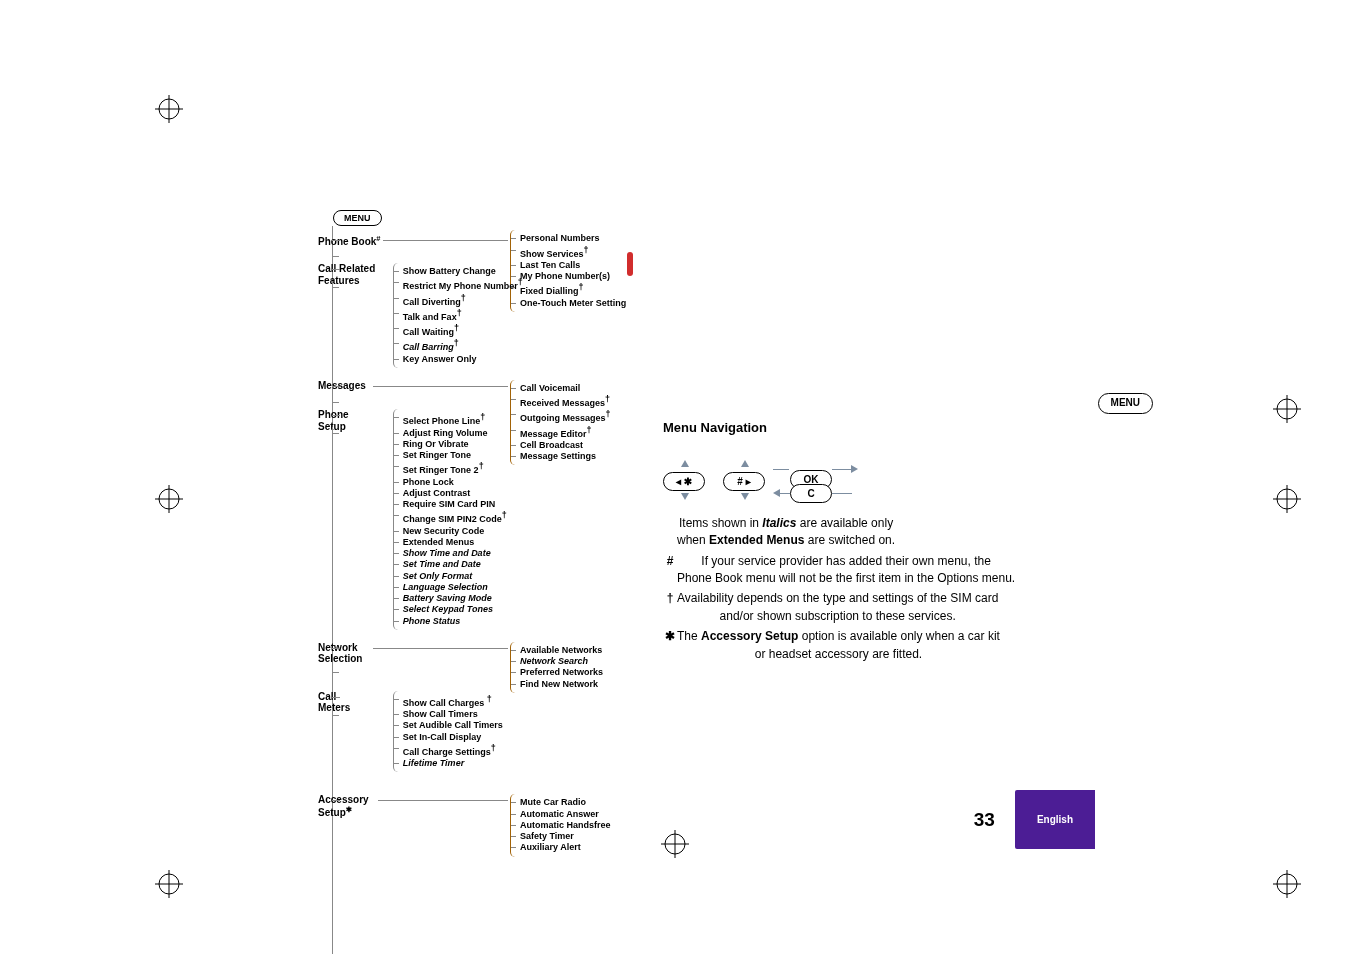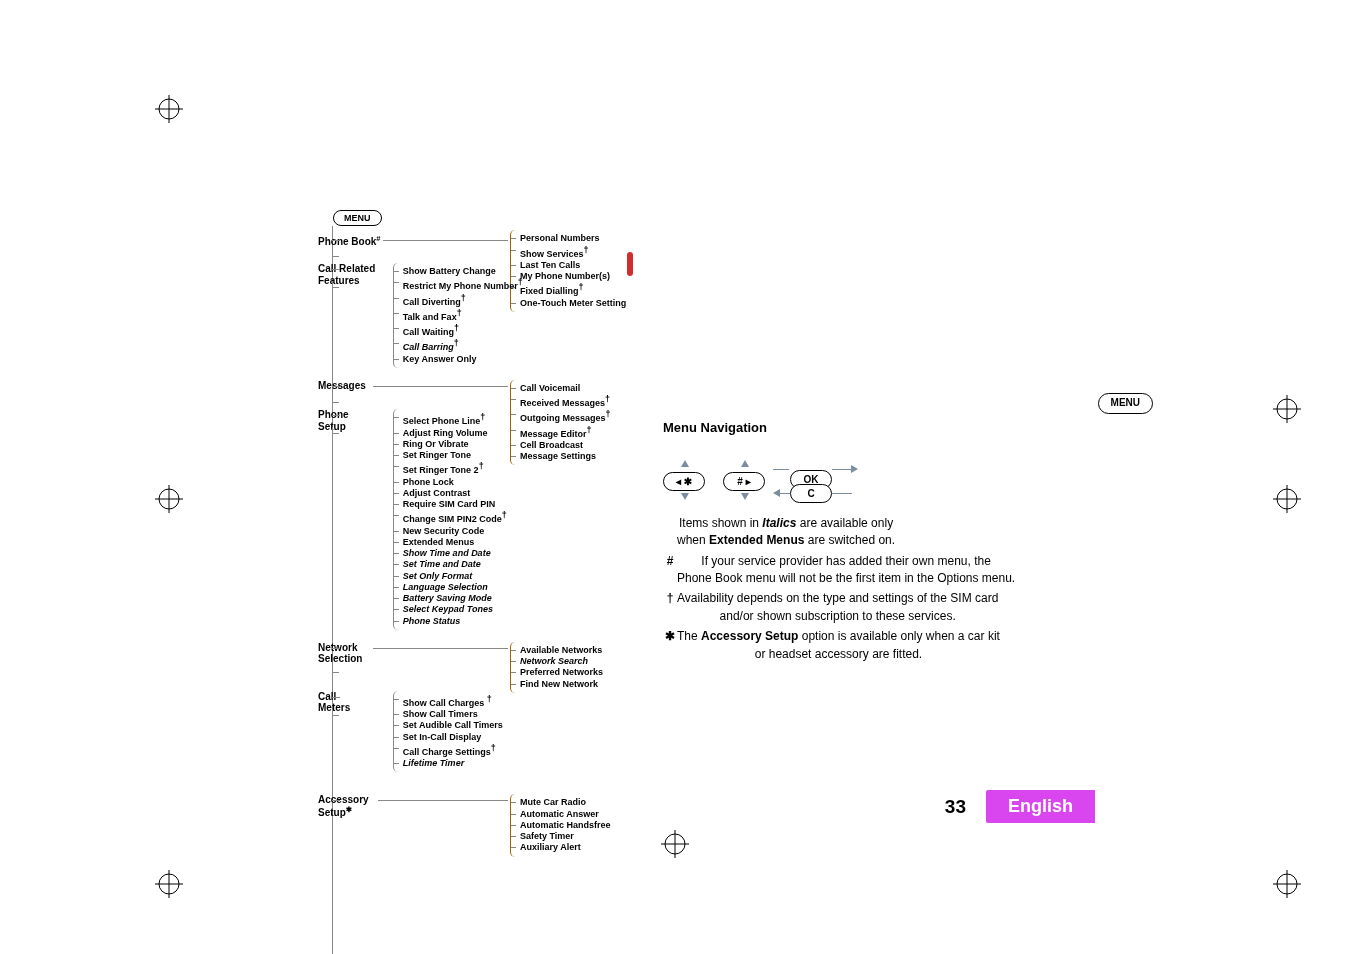--- a/index.html
+++ b/index.html
@@ -186,26 +186,26 @@
     justify-content: flex-end;
     align-items: center;
     gap: 20px;
   }
   .page-num {
     font-family: "Arial Narrow", Arial, sans-serif;
     font-weight: bold;
     font-size: 19px;
   }
   .lang-tab {
-    background: #d946ef;
+    background: #4c1d95;
     color: #fff;
     font-family: "Arial Narrow", Arial, sans-serif;
     font-weight: bold;
-    font-size: 18px;
-    padding: 6px 22px;
+    font-size: 10px;
+    padding: 24px 22px;
     border-radius: 2px 0 0 2px;
   }
   sup { font-size: 0.75em; }
 </style>
 </head>
 <body>
 
 <div class="crop-mark crop-tl">
   <svg width="28" height="28">
       <circle cx="14" cy="14" r="10" fill="none" stroke="#000" stroke-width="1"></circle>

